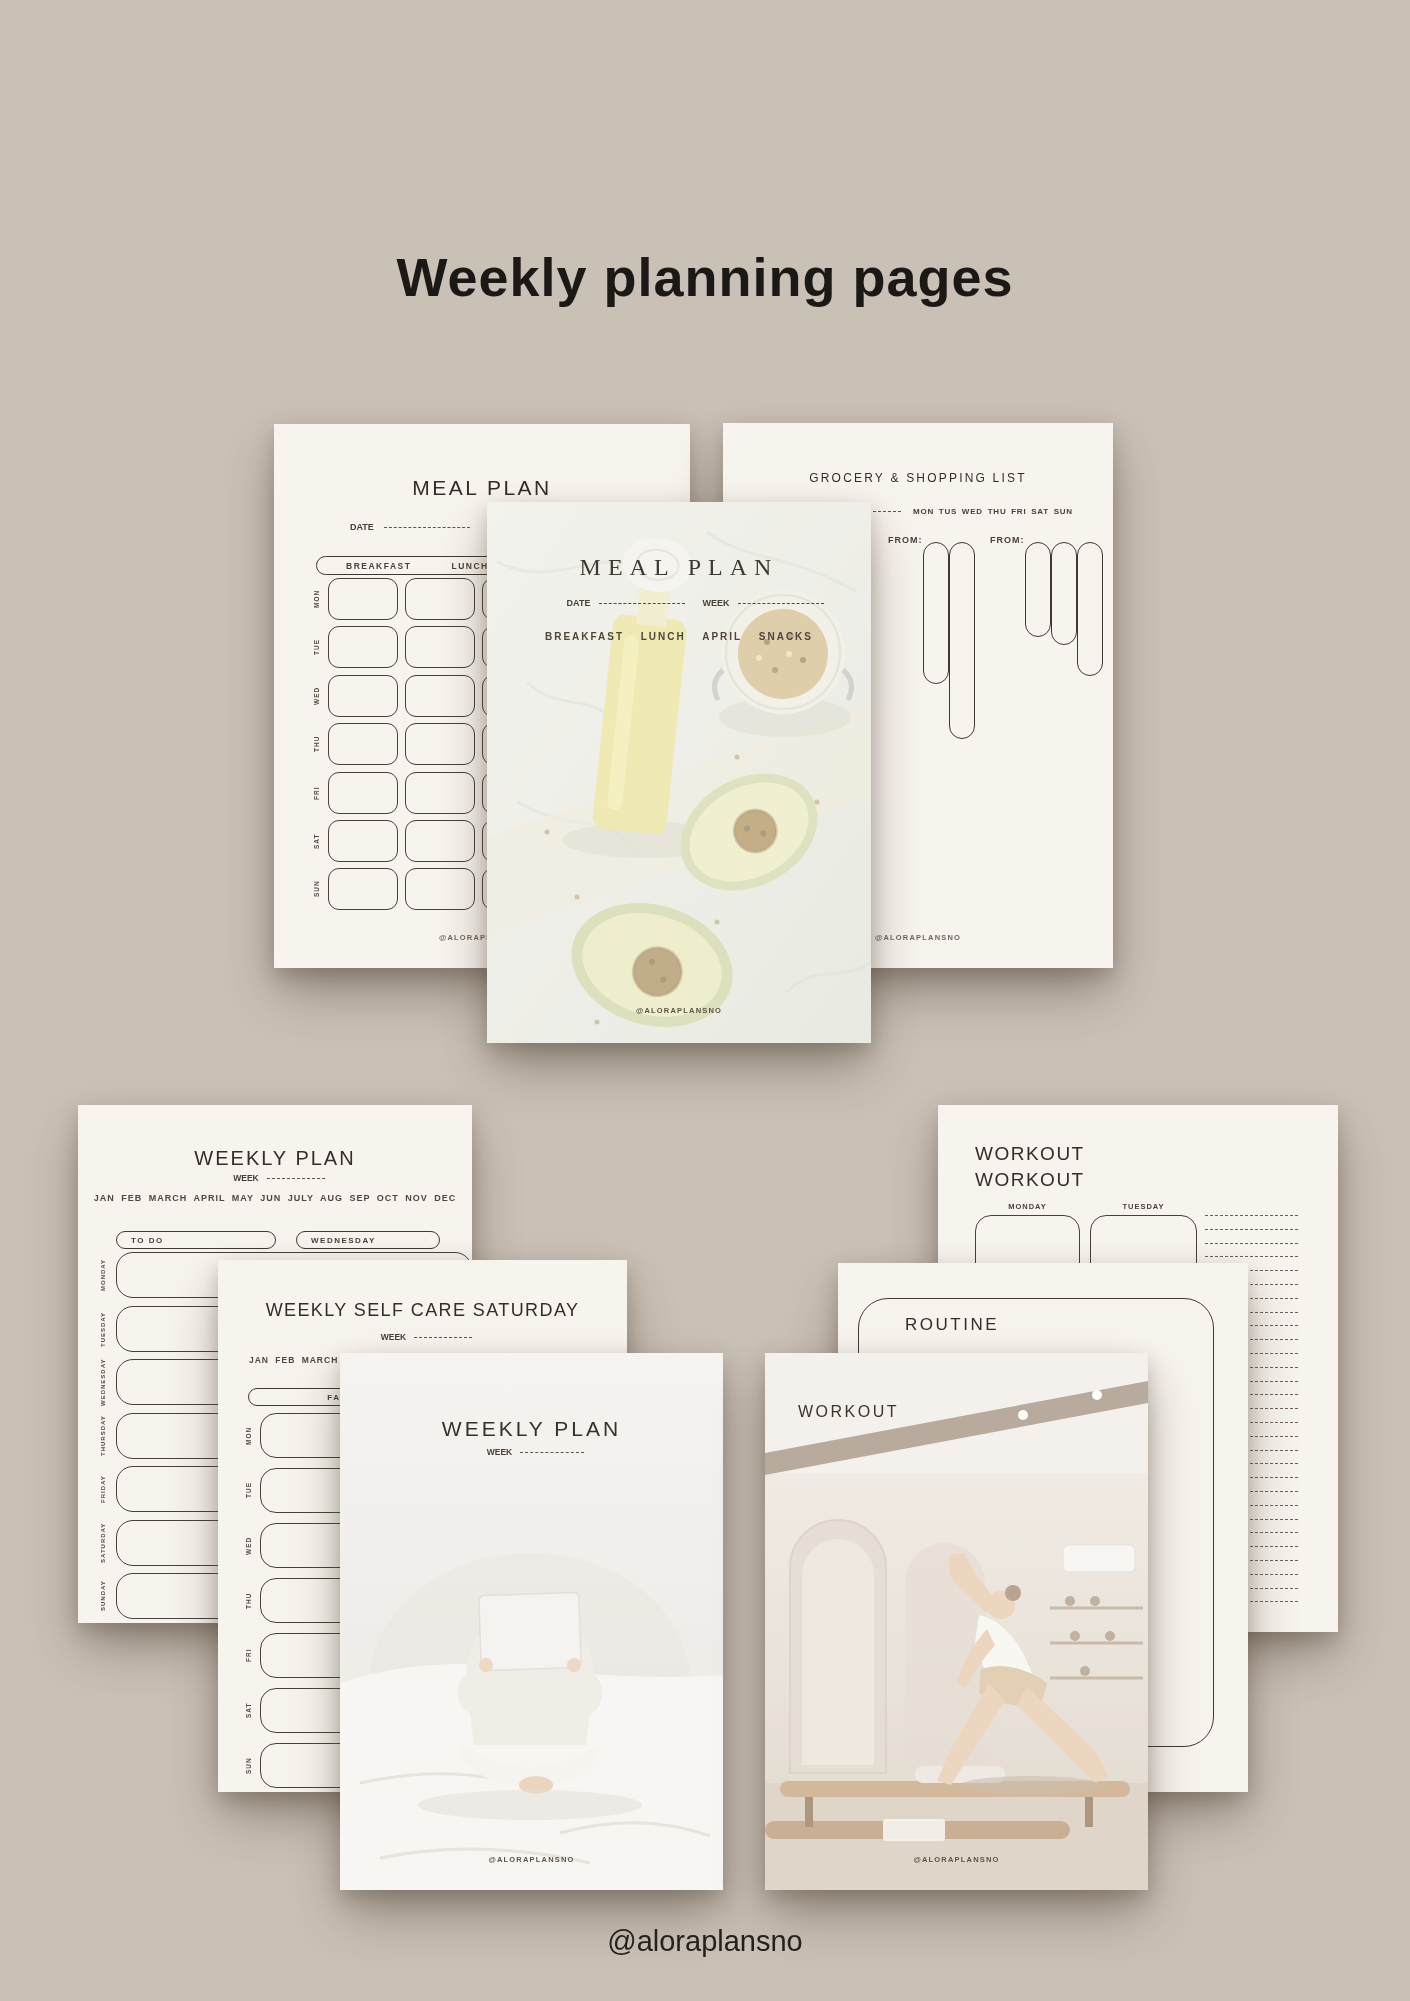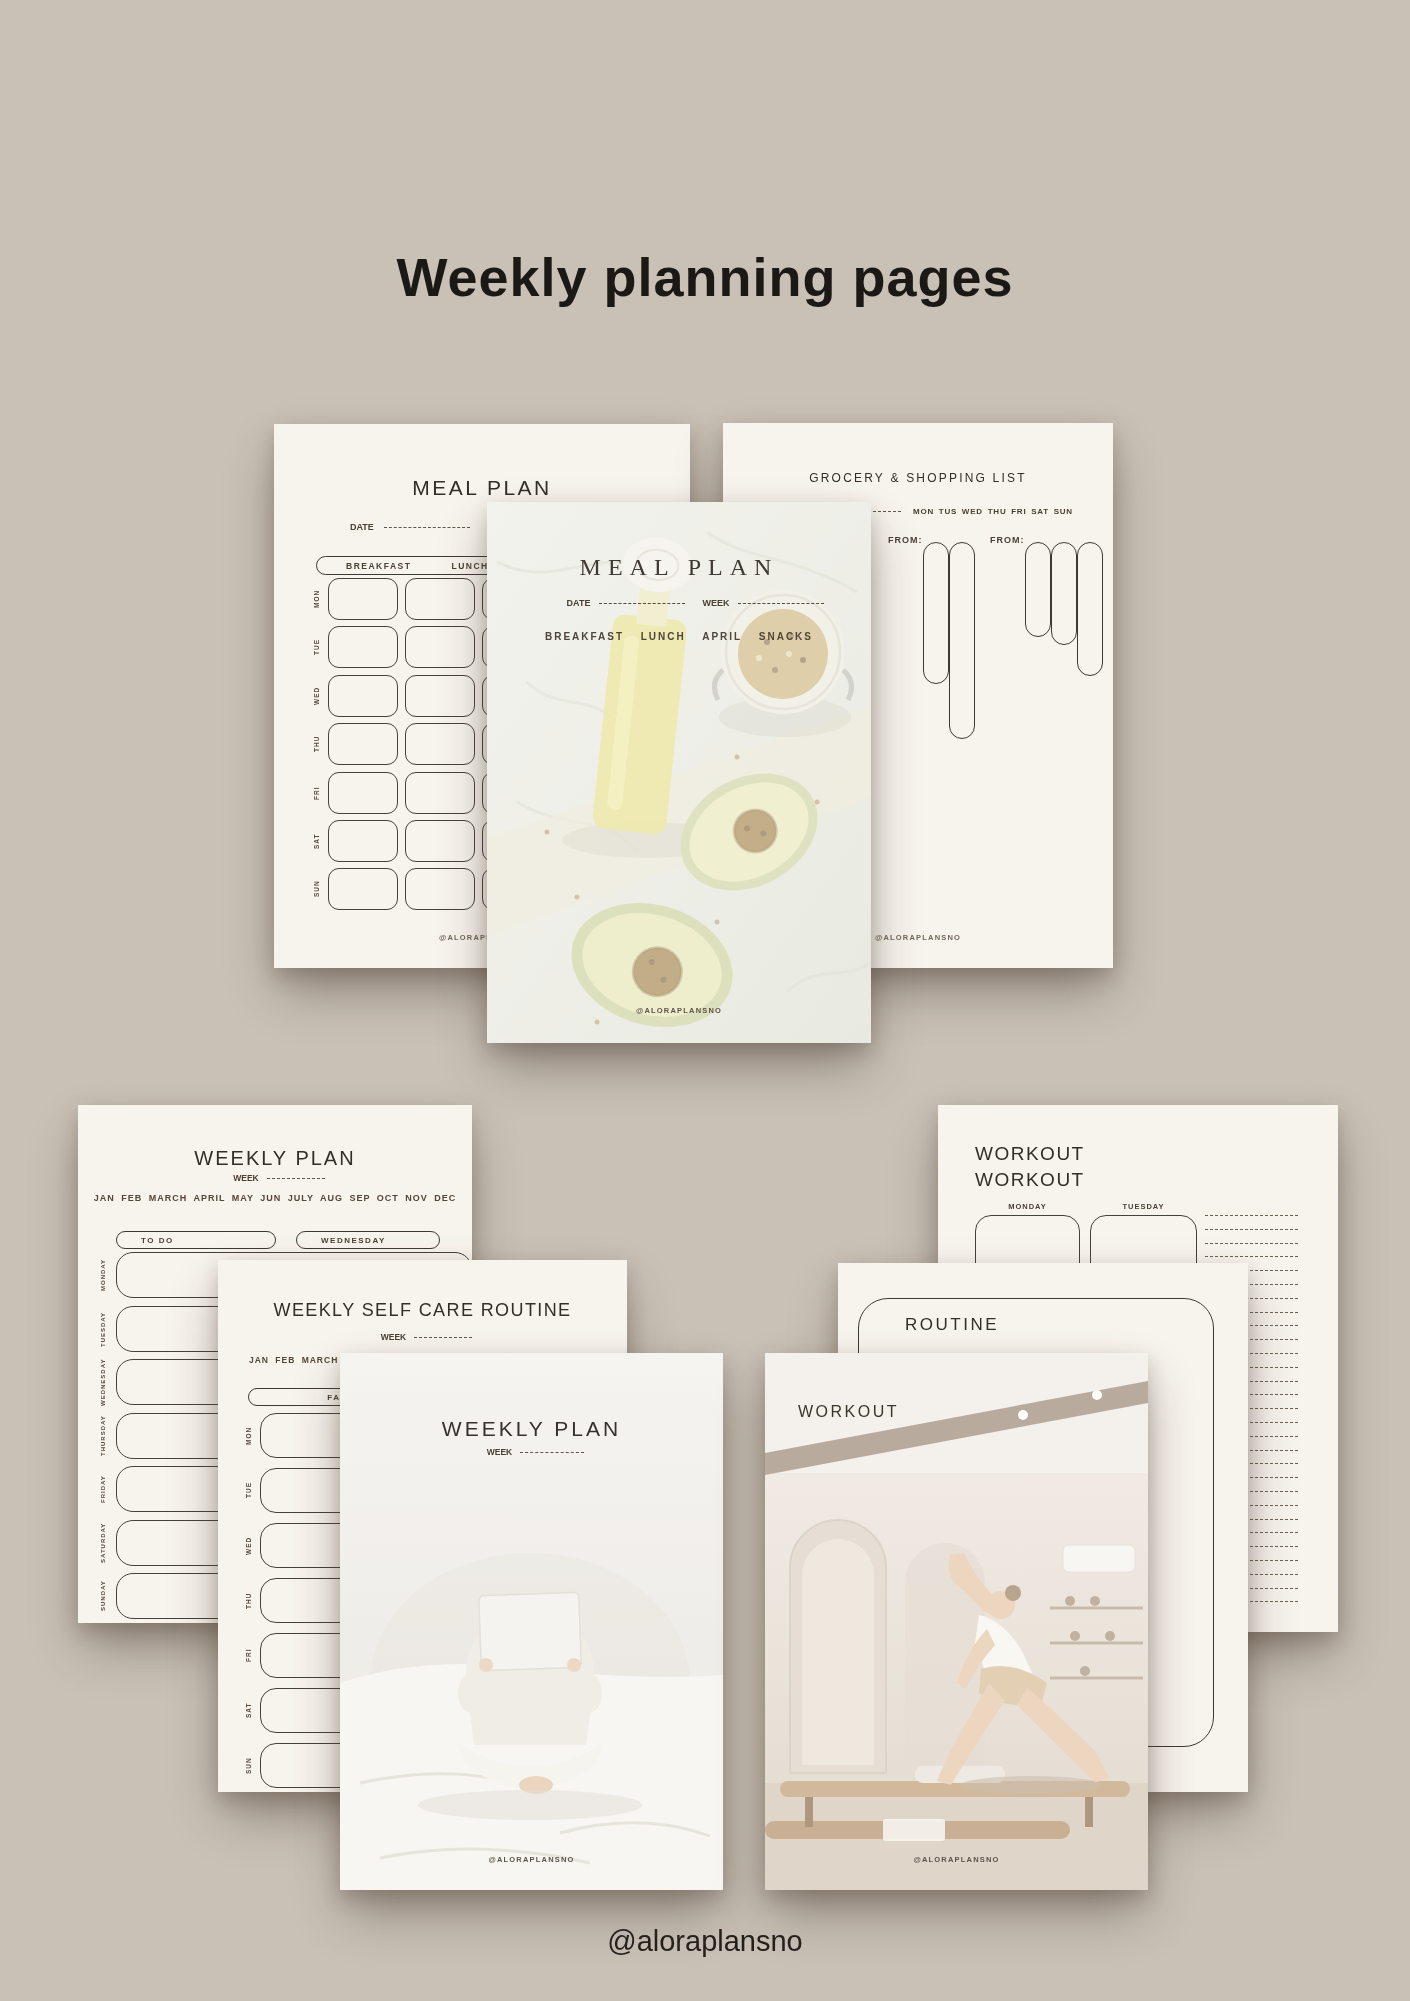--- a/index.html
+++ b/index.html
@@ -60,21 +60,21 @@
             font-size:10px;letter-spacing:2px;font-weight:700;color:#4f4539;}
   #meal-cover .watermark{bottom:28px;color:#5d5348;}
 
   
   #weekly-form{left:78px;top:1105px;width:394px;height:518px;z-index:1;}
   #weekly-form .pg-title{top:42px;font-size:20px;letter-spacing:2px;}
   #weekly-form .wk-row{position:absolute;left:0;top:68px;width:100%;display:flex;justify-content:center;gap:8px;align-items:center;font-size:8.5px;}
   .months{position:absolute;left:0;top:88px;width:100%;text-align:center;font-size:9px;letter-spacing:1px;
           word-spacing:3px;font-weight:600;color:#54473a;}
   #weekly-form .pills{position:absolute;left:38px;top:126px;display:flex;gap:20px;}
-  #weekly-form .pill{height:18px;font-size:8px;letter-spacing:1.5px;font-weight:700;color:#4a3f33;padding-left:24px;}
+  #weekly-form .pill{height:18px;font-size:8px;letter-spacing:1.5px;font-weight:700;color:#4a3f33;padding-left:14px;}
   #weekly-form .pill.todo{width:160px;}
   #weekly-form .pill.prio{width:144px;}
   #wf-rows{position:absolute;left:12px;top:147px;width:382px;}
   .wf-row{display:flex;height:46px;margin-bottom:7.5px;}
   .wf-lab{width:26px;font-size:6px;}
   .wf-box{flex:1;border:1.2px solid #46413a;border-radius:17px;}
 
   
   #selfcare{left:218px;top:1260px;width:409px;height:532px;z-index:2;}
   #selfcare .pg-title{top:40px;font-size:18px;letter-spacing:1.4px;}
@@ -383,21 +383,21 @@
           <div class="wf-box"></div>
         </div>
         <div class="wf-row">
           <div class="vlab wf-lab">SUNDAY</div>
           <div class="wf-box"></div>
         </div>
       </div>
   </section>
 
   <section class="page" id="selfcare">
-    <div class="pg-title">WEEKLY SELF CARE ROUTINE</div>
+    <div class="pg-title">WEEKLY SELF CARE SATURDAY</div>
     <div class="wk-row">
       <span class="lbl">WEEK</span>
       <span class="dash" style="width:58px"></span>
     </div>
     <div class="months">JAN FEB MARCH APRIL MAY JUN JULY AUG SEP OCT NOV DEC</div>
     <div class="pill face">
       <span class="lbl">FACE</span>
     </div>
     <div id="sc-rows">
         <div class="sc-row">

